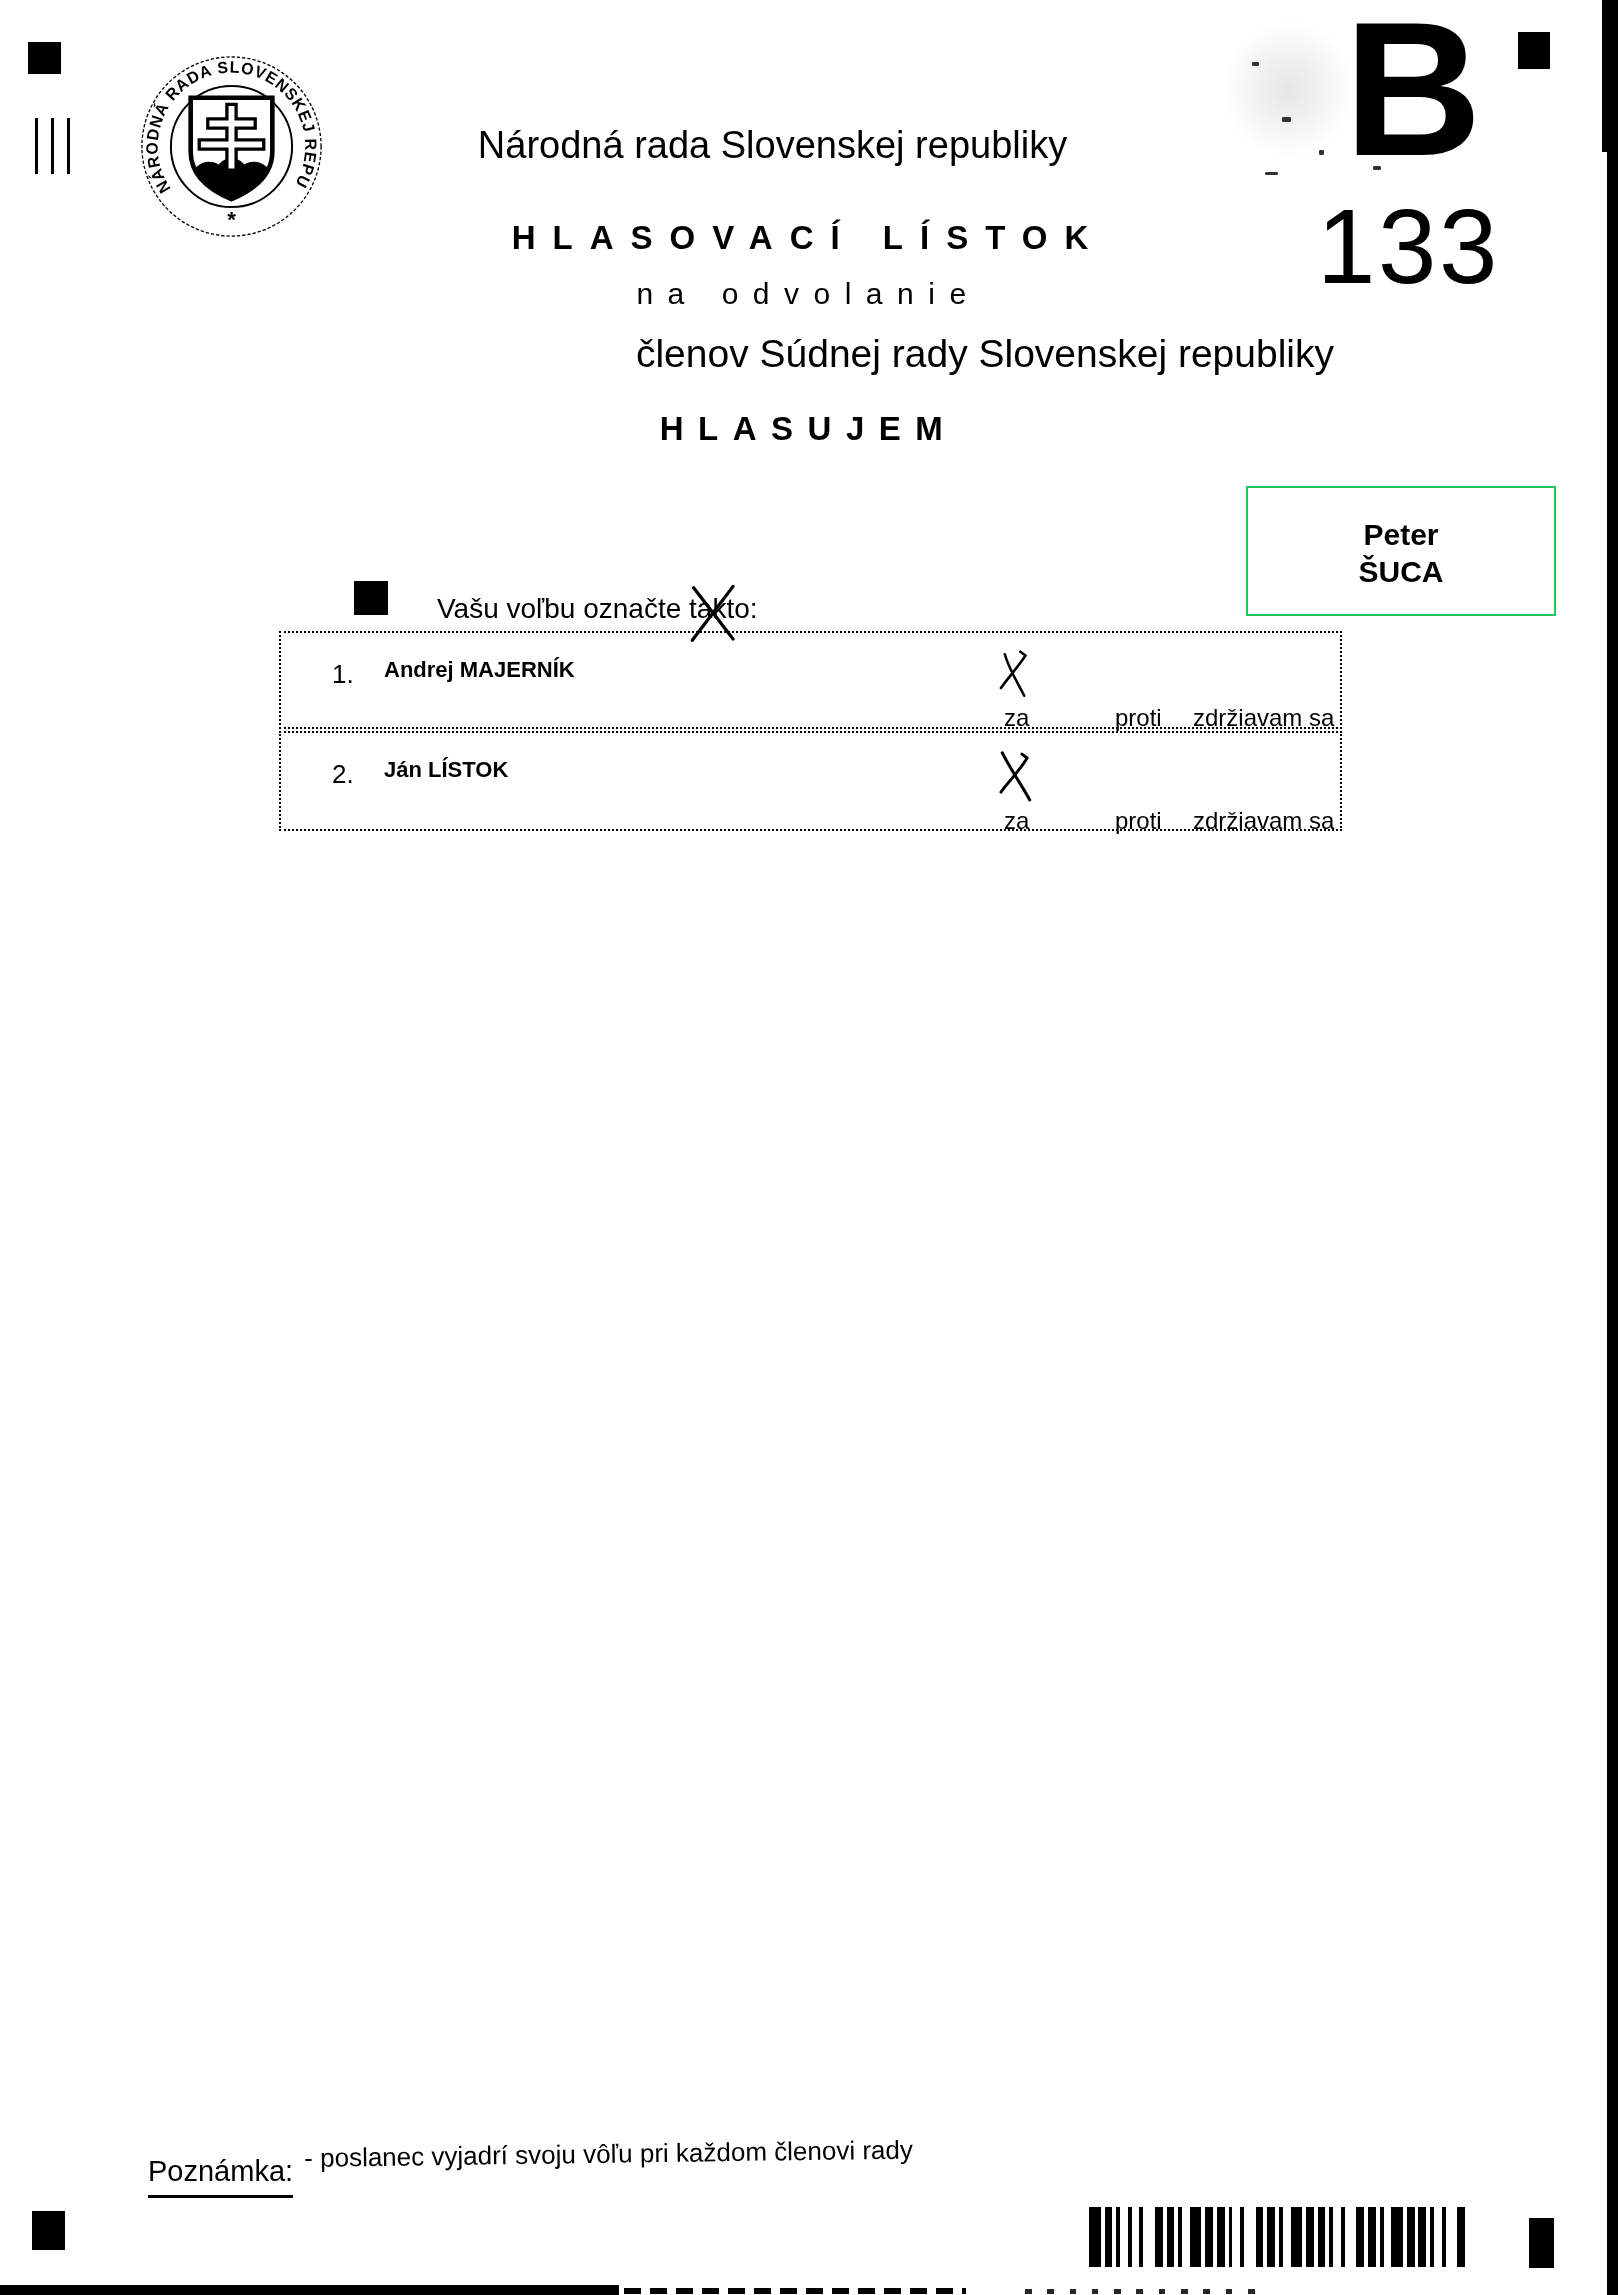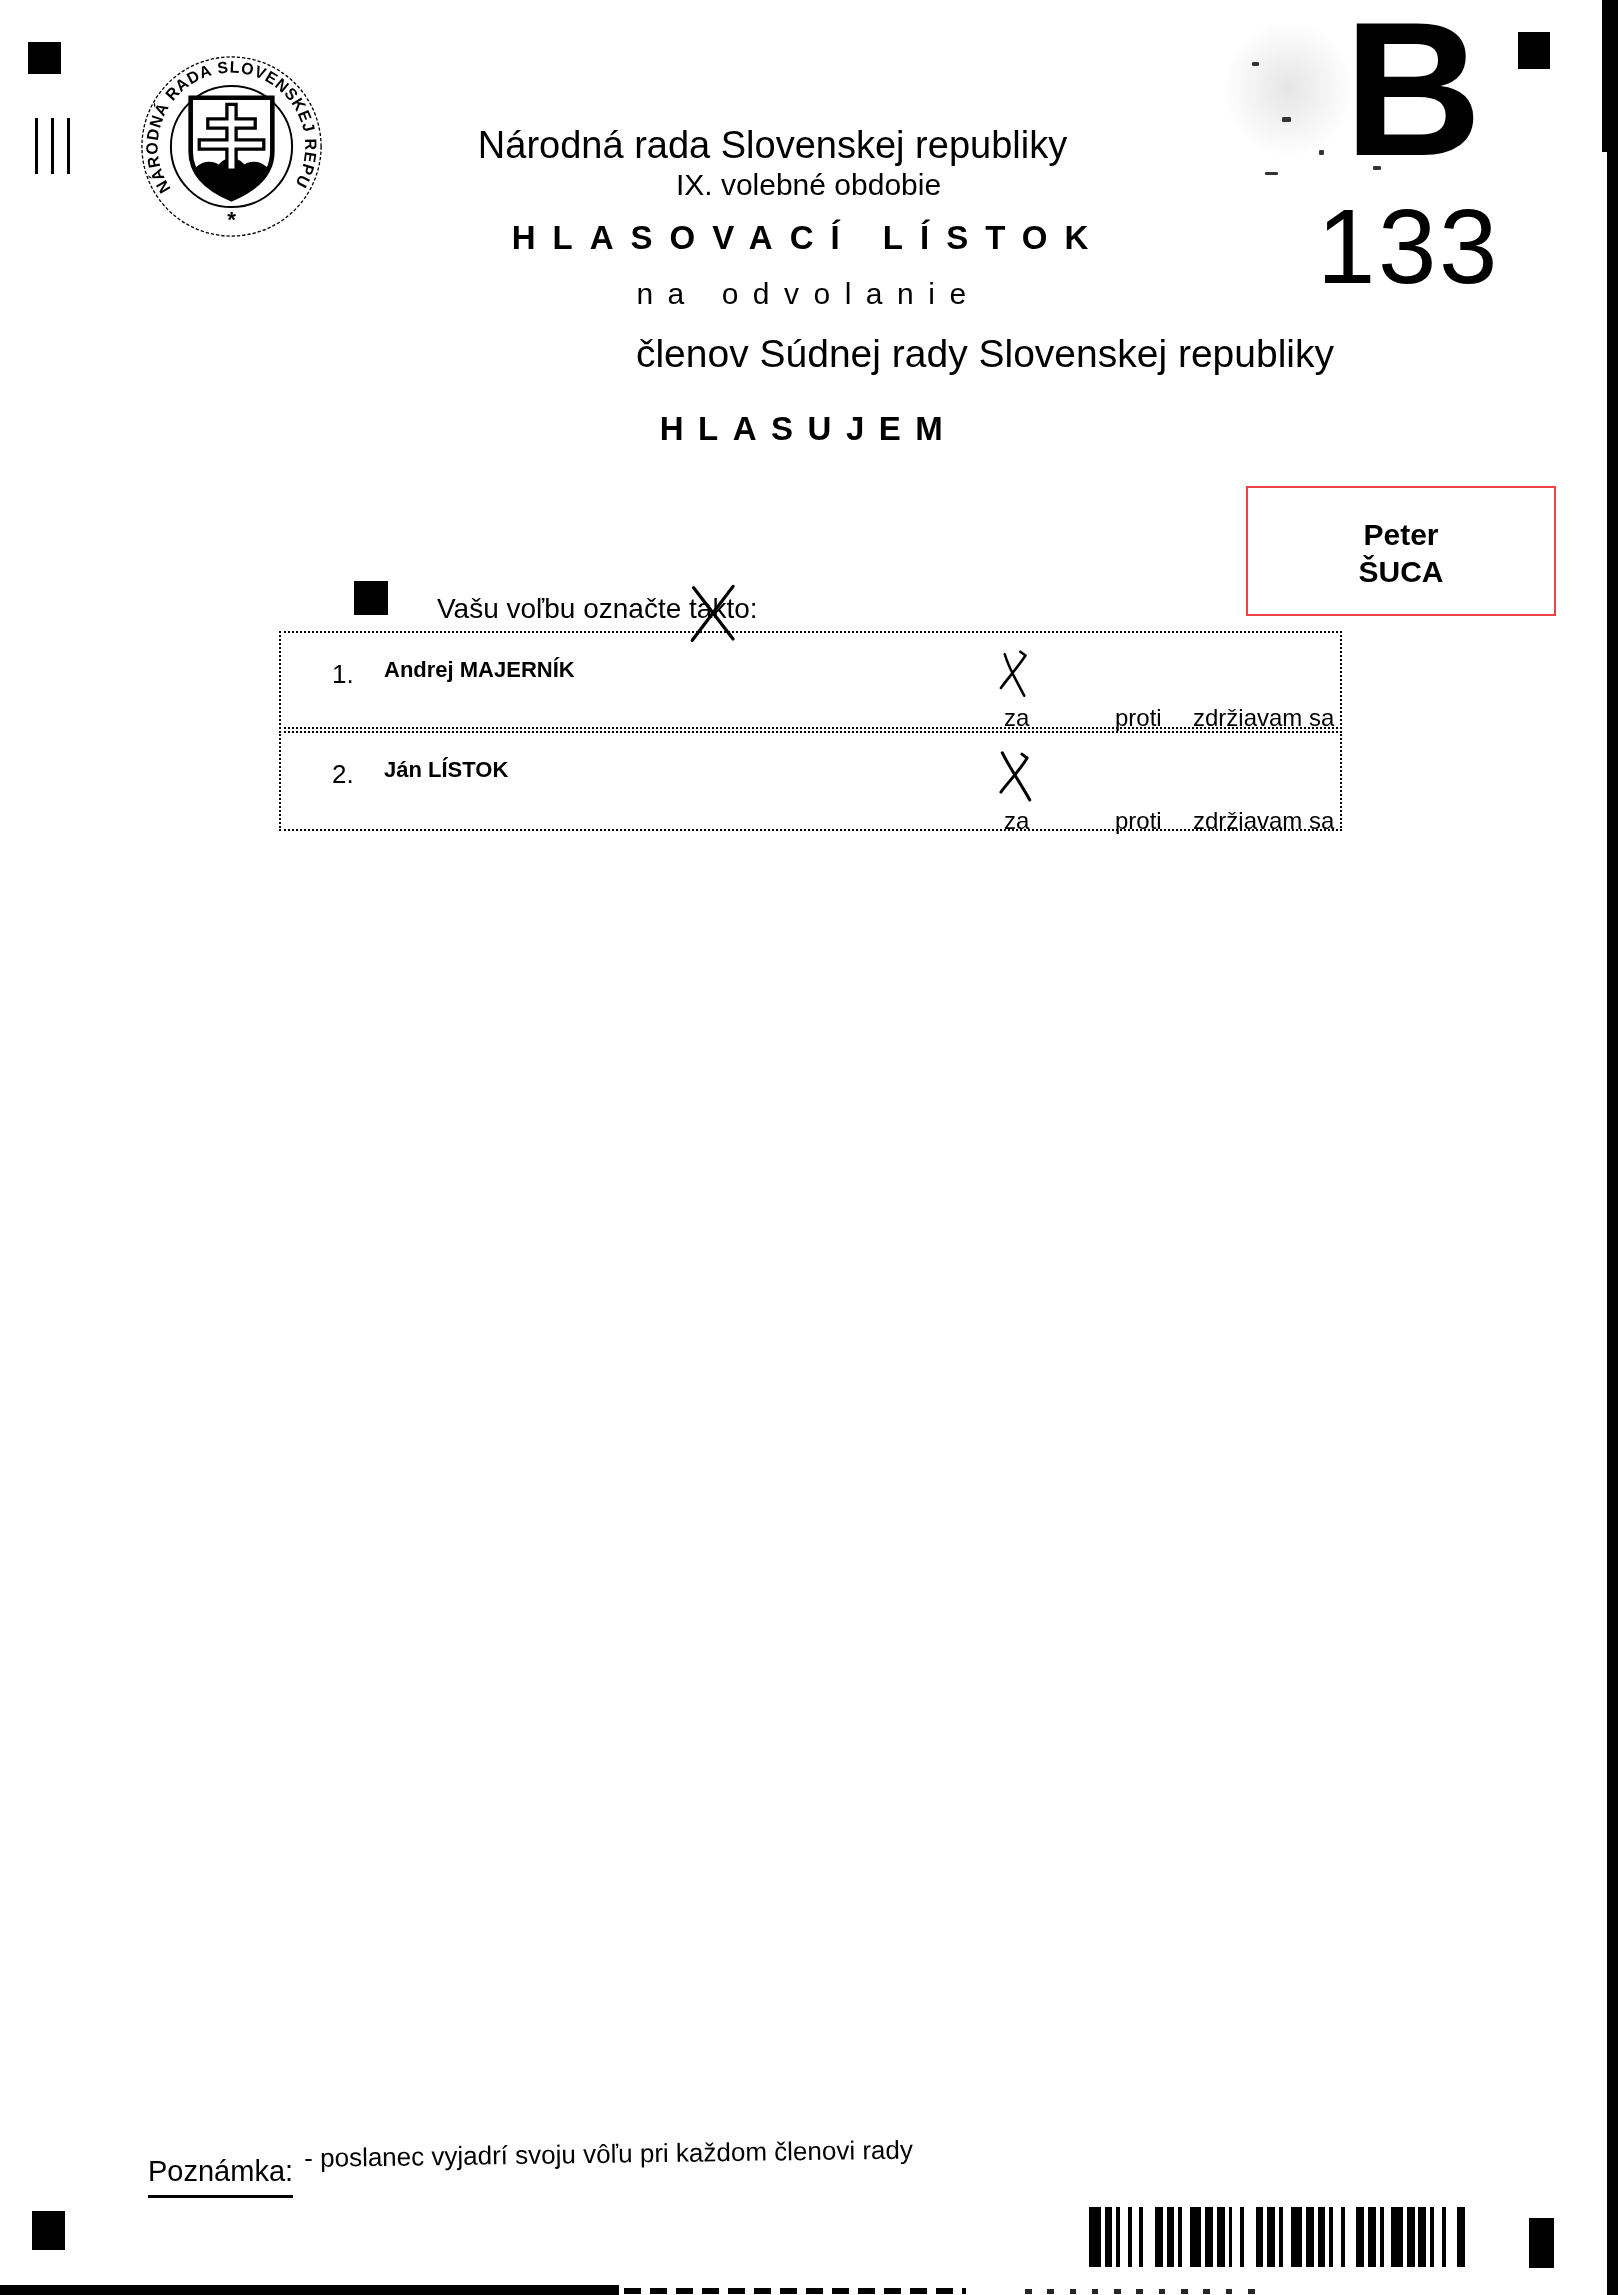--- a/index.html
+++ b/index.html
@@ -14,21 +14,21 @@
   #h-org{left:281px;width:983px;top:124px;font-size:38px;}
   #h-term{top:168px;font-size:30px;}
   #h-title{top:219px;font-size:33px;font-weight:bold;letter-spacing:17px;}
   #h-sub{top:277px;font-size:30px;letter-spacing:14.5px;}
   #h-subject{top:332px;font-size:39px;text-align:right;}
   #h-vote{top:410px;font-size:33px;font-weight:bold;letter-spacing:14.5px;}
   
   #series{left:1344px;top:-6.6px;font-size:191px;font-weight:bold;line-height:1;}
   #number{left:1317px;top:194px;font-size:105px;font-weight:normal;line-height:1;letter-spacing:2.6px;}
   
-  #voterbox{left:1246px;top:486px;width:310px;height:130px;border:2px solid #ef4444;
+  #voterbox{left:1246px;top:486px;width:310px;height:130px;border:2px solid #22c55e;
     display:flex;flex-direction:column;justify-content:flex-start;align-items:center;
     padding-top:28px;box-sizing:border-box;font-size:30px;font-weight:bold;line-height:37px;text-align:center;}
   
   #inst-square{left:354px;top:581px;width:34px;height:34px;}
   #inst-label{left:437px;top:593px;font-size:28px;white-space:nowrap;}
   #inst-x{left:689px;top:583px;}
   
   .crow{position:absolute;left:279px;width:1059px;border:2px dotted #000;}
   #row-0{top:631px;height:94px;}
   #row-1{top:731px;height:96px;}
@@ -91,21 +91,20 @@
       <circle cx="111" cy="195" r="27" fill="#000"></circle>
       <circle cx="145" cy="188" r="25" fill="#000"></circle>
       <circle cx="179" cy="195" r="27" fill="#000"></circle>
       <rect x="89" y="195" width="112" height="40" fill="#000"></rect>
     </g>
     <path d="M138,81 L152,81 L152,103 L181,103 L181,117 L152,117 L152,135 L194,135 L194,149 L152,149 L152,181 L138,181 L138,149 L96,149 L96,135 L138,135 L138,117 L109,117 L109,103 L138,103 Z" fill="#fff" stroke="#000" stroke-width="5"></path>
     <text x="145" y="268" font-size="34" font-weight="bold" text-anchor="middle">*</text>
   </svg>
 
   <div class="hline" id="h-org">Národná rada Slovenskej republiky</div>
-  <div class="hline" id="h-term">IX. volebné obdobie</div>
   <div class="hline" id="h-sub">na odvolanie</div>
   <div class="hline" id="h-title">HLASOVACÍ LÍSTOK</div>
   <div class="hline" id="h-subject">členov Súdnej rady Slovenskej republiky</div>
   <div class="hline" id="h-vote">HLASUJEM</div>
 
   <div class="abs" id="b-haze"></div>
   <div class="abs" id="series">B</div>
   <div class="abs" id="number">133</div>
   <div class="speck" style="left:1252px;top:62px;width:6.6px;height:4px;"></div>
   <div class="speck" style="left:1282px;top:117px;width:9.2px;height:5.3px;"></div>

